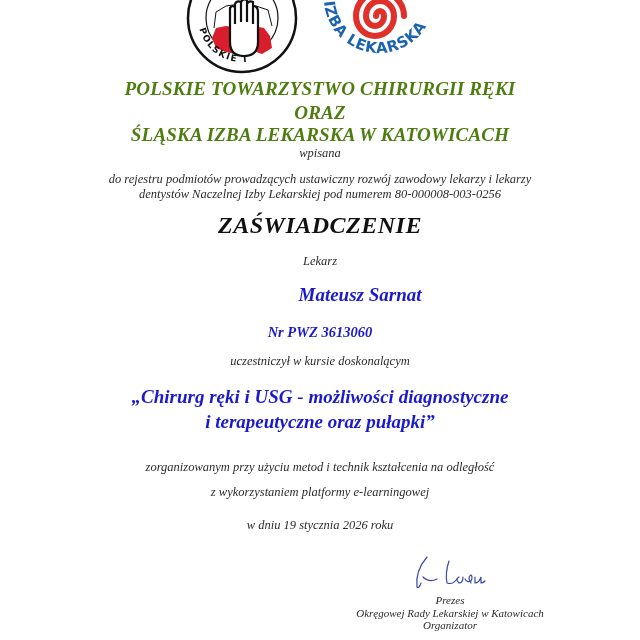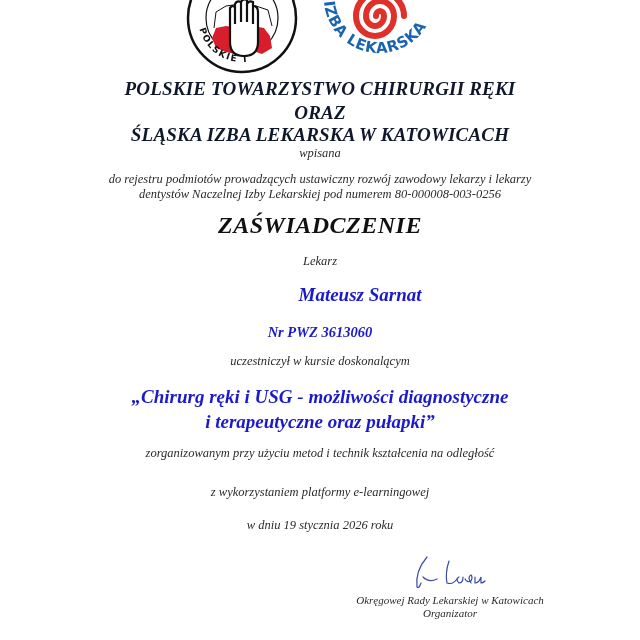--- a/index.html
+++ b/index.html
@@ -11,21 +11,21 @@
     color: #222;
   }
   .abs { position: absolute; }
   .center { left: 0; width: 640px; text-align: center; }
 
   
   #logo-ptchr { left: 186px; top: -38px; width: 112px; height: 112px; }
   #logo-sil { left: 318px; top: -42px; width: 122px; height: 112px; }
 
   .org-title {
-    color: #0f172a;
+    color: #4d7c0f;
     font-weight: bold; font-style: italic;
     font-size: 19px; line-height: 22px;
     letter-spacing: 0.2px;
   }
   .small-italic {
     font-style: italic; font-size: 12.5px; line-height: 15px; color: #2a2a2a;
   }
   .doc-title {
     font-weight: bold; font-style: italic; font-size: 24px;
     color: #111; letter-spacing: 0.5px;
@@ -92,31 +92,32 @@
 <div class="abs center doc-title" style="top:212px;">ZAŚWIADCZENIE</div>
 <div class="abs center small-italic" style="top:254px;">Lekarz</div>
 
 <div class="abs center name" style="top:284px;padding-left:40px;">Mateusz Sarnat</div>
 <div class="abs center pwz" style="top:324px;">Nr PWZ 3613060</div>
 <div class="abs center small-italic" style="top:354px;">uczestniczył w kursie doskonalącym</div>
 
 <div class="abs center course" style="top:385px;">„Chirurg ręki i USG - możliwości diagnostyczne</div>
 <div class="abs center course" style="top:410px;">i terapeutyczne oraz pułapki”</div>
 
-<div class="abs center small-italic" style="top:446px;">zorganizowanym przy użyciu metod i technik kształcenia na odległość</div>
+<div class="abs center small-italic" style="top:460px;">zorganizowanym przy użyciu metod i technik kształcenia na odległość</div>
 <div class="abs center small-italic" style="top:485px;">z wykorzystaniem platformy e-learningowej</div>
 
 <div class="abs center small-italic" style="top:518px;">w dniu 19 stycznia 2026 roku</div>
 
 <svg class="abs" style="left:405px; top:553px; width:90px; height:40px;" viewBox="0 0 90 40">
   <g fill="none" stroke="#3a4aa8" stroke-width="1.2" stroke-linecap="round">
     <path d="M 22 4 Q 10 18 12 34 Q 14 36 16 30"></path>
     <path d="M 18 24 Q 24 30 32 26"></path>
     <path d="M 44 8 Q 40 20 42 30 Q 48 32 52 26"></path>
     <path d="M 54 24 Q 50 26 54 30 Q 58 30 58 24"></path>
     <path d="M 60 26 Q 62 30 66 28 Q 68 24 66 22 Q 62 24 66 30"></path>
     <path d="M 70 24 L 70 30 Q 74 30 76 24 L 76 30 Q 78 30 80 28"></path>
   </g>
 </svg>
 <div class="abs sig-block" style="top:594px;">
+  <div>Prezes</div>
   <div>Okręgowej Rady Lekarskiej w Katowicach</div>
   <div>Organizator</div>
 </div>
 
 </body></html>

